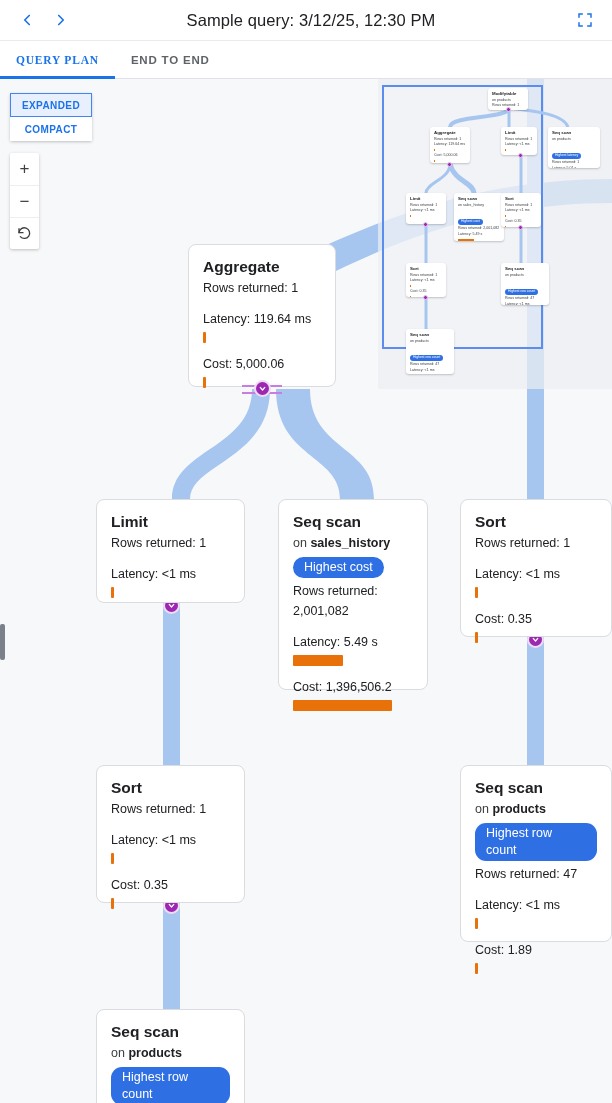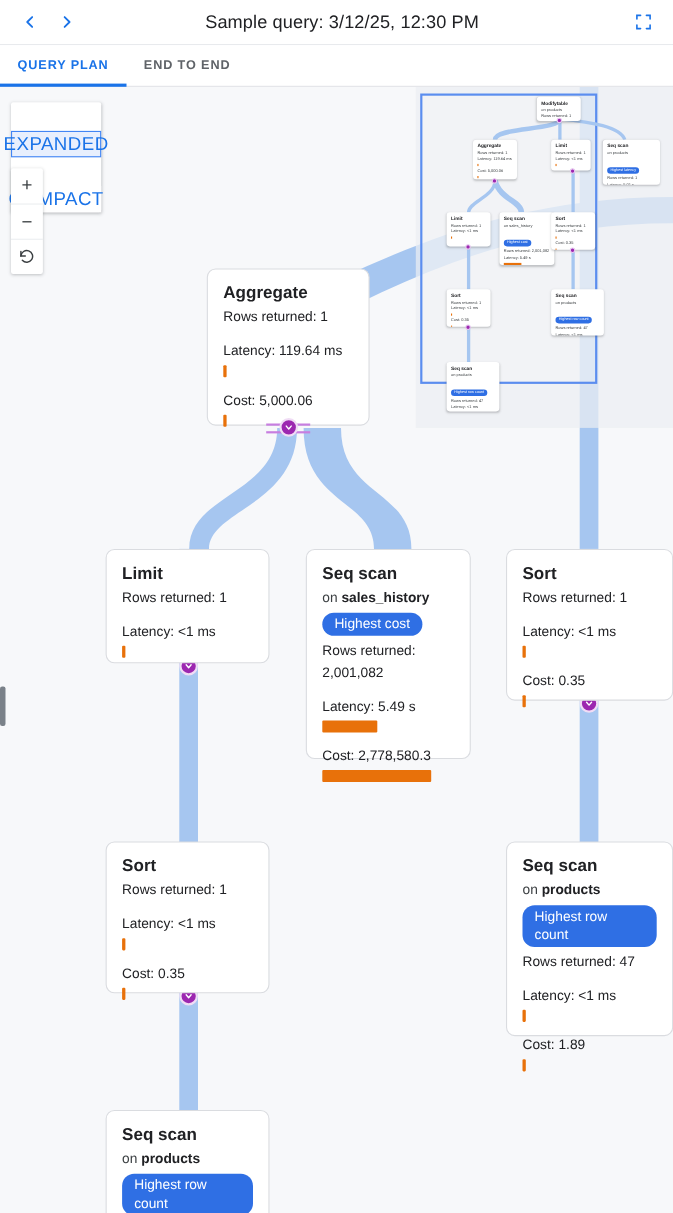--- a/index.html
+++ b/index.html
@@ -34,43 +34,43 @@
   
   .tabs {
     position: absolute; top: 41px; left: 0; width: 612px; height: 38px;
     background: #ffffff; display: flex; border-bottom: 1px solid #e0e2e6;
   }
   .tab {
     height: 38px; display: flex; align-items: center; justify-content: center;
     font-size: 11.5px; font-weight: bold; letter-spacing: .8px;
     color: #5f6368; cursor: pointer; padding: 0 16px; position: relative;
   }
-  .tab.active { color: #1a73e8; }
+  .tab.active { color: #1a73e8; font-family: Liberation Serif, serif; }
   .tab.active::after {
     content: ""; position: absolute; left: 0; right: 0; bottom: 0;
     height: 3px; background: #1a73e8;
   }
 
   
   .canvas {
     position: absolute; top: 79px; left: 0; width: 612px; height: 1024px;
     background: #f7f8fa; overflow: hidden;
   }
   .edges { position: absolute; top: 0; left: 0; width: 612px; height: 1024px; }
 
   
   .mode-group {
     position: absolute; top: 14px; left: 10px; width: 82px;
     background: #ffffff; border-radius: 2px;
     box-shadow: 0 1px 3px rgba(60,64,67,.3); z-index: 30;
   }
   .mode-btn {
     height: 24px; display: flex; align-items: center; justify-content: center;
-    font-size: 17px; font-weight: normal; letter-spacing: .4px;
-    color: #1a73e8; cursor: pointer; background: #ffffff; margin-top: 26px;
+    font-size: 10px; font-weight: bold; letter-spacing: .4px;
+    color: #1a73e8; cursor: pointer; background: #ffffff;
   }
   .mode-btn.selected { background: #e8effd; border: 1px solid #4285f4; }
 
   .zoom-group {
     position: absolute; top: 74px; left: 10px; width: 29px;
     background: #ffffff; border-radius: 2px;
     box-shadow: 0 1px 3px rgba(60,64,67,.3); z-index: 30;
   }
   .zoom-btn {
     height: 32px; display: flex; align-items: center; justify-content: center;
@@ -353,21 +353,21 @@
 
     <div class="node" style="left:278px;top:420px;width:150px;height:191px">
       <div class="node-title">Seq scan</div>
       <div class="node-on">
         <span>on </span><b>sales_history</b>
       </div>
       <div class="badge">Highest cost</div>
       <div class="node-line">Rows returned: 2,001,082</div>
       <div class="node-line gap">Latency: 5.49 s</div>
       <div class="bar" style="width:50px"></div>
-      <div class="node-line gap">Cost: 2,778,580.3</div>
+      <div class="node-line gap">Cost: 1,396,506.2</div>
       <div class="bar" style="width:99px"></div>
     </div>
 
     <div class="node" style="left:460px;top:420px;width:152px;height:138px">
       <div class="node-title">Sort</div>
       <div class="node-line">Rows returned: 1</div>
       <div class="node-line gap">Latency: &lt;1 ms</div>
       <div class="bar" style="width:3px"></div>
       <div class="node-line gap">Cost: 0.35</div>
       <div class="bar" style="width:3px"></div>

